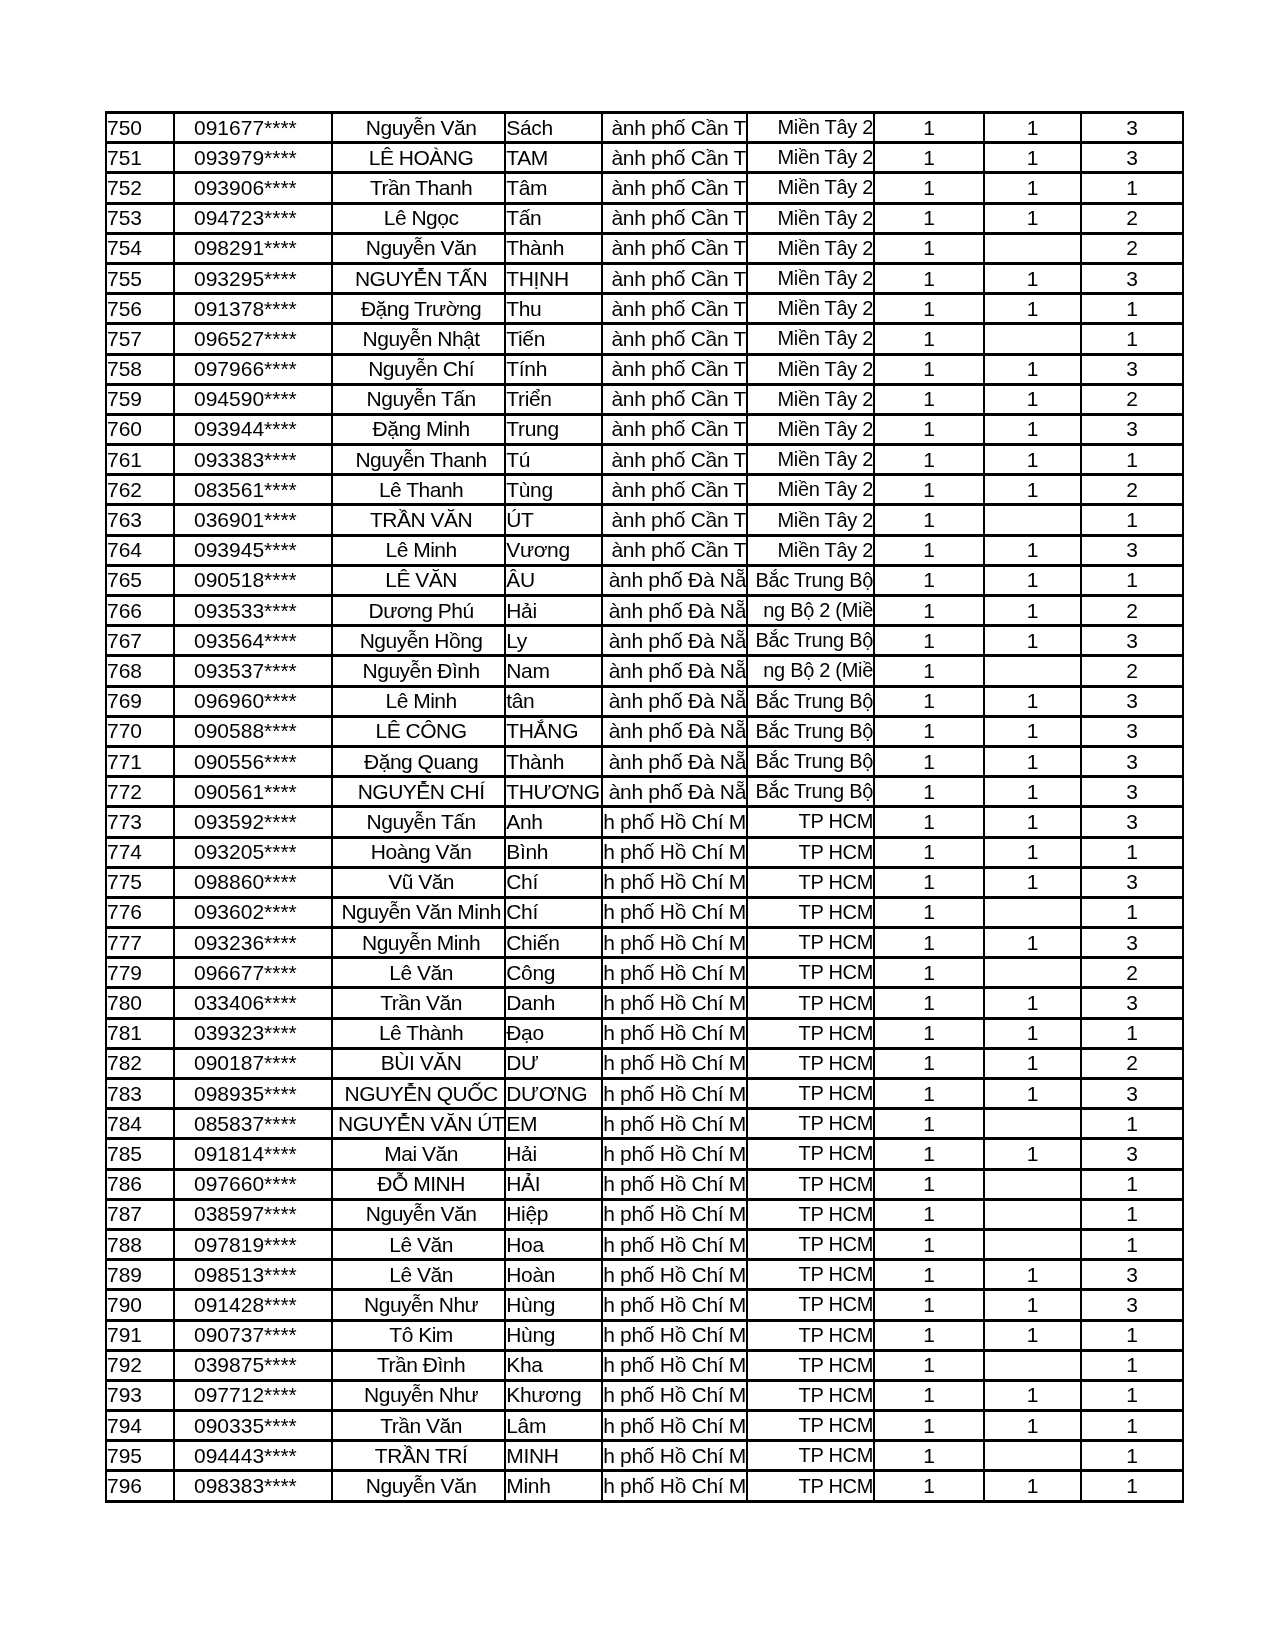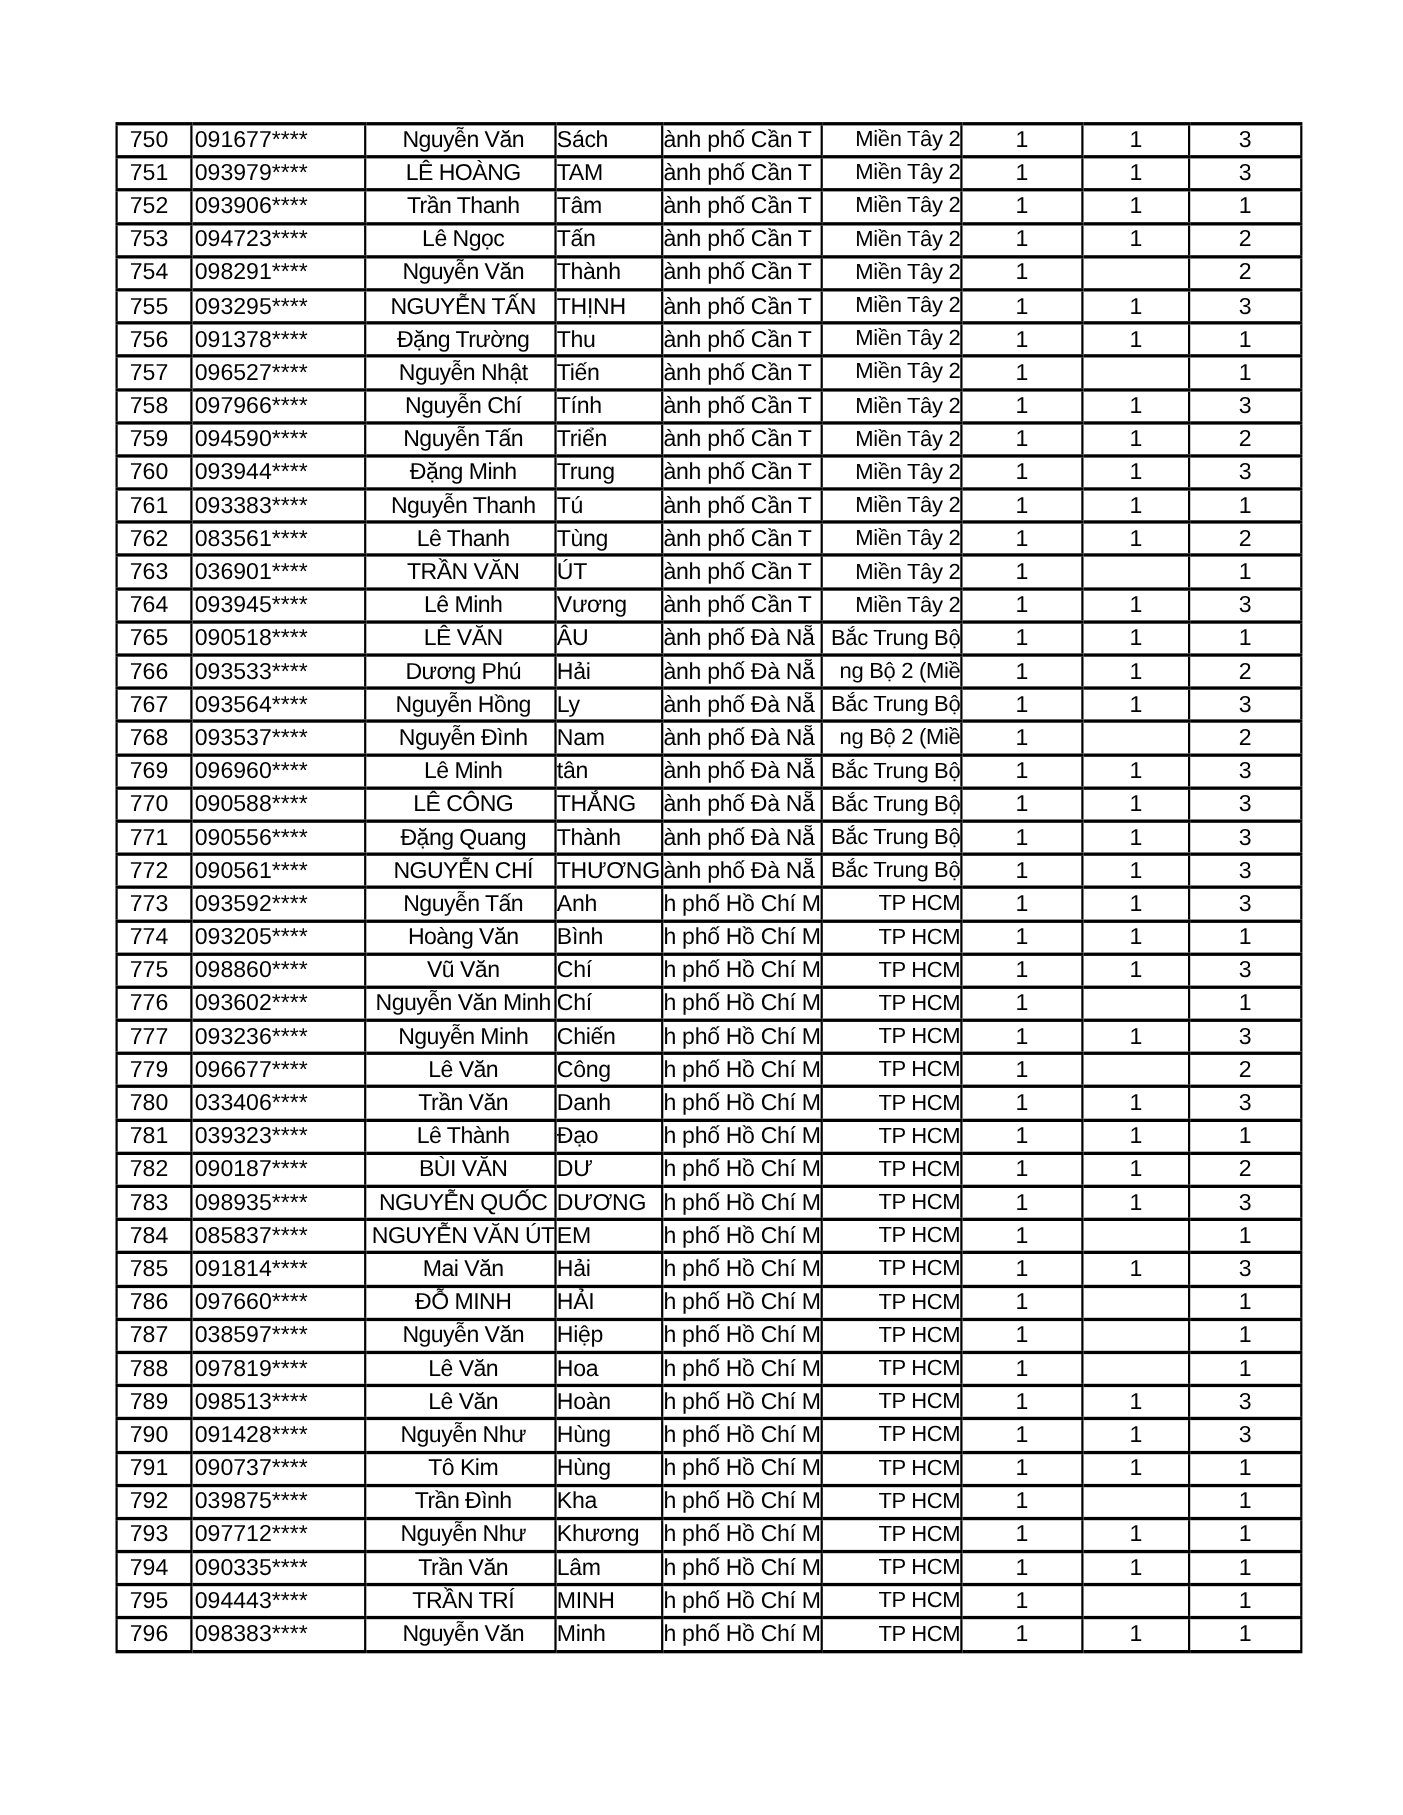--- a/index.html
+++ b/index.html
@@ -37,25 +37,25 @@
   }
   col.c0 { width: 68px; }
   col.c1 { width: 158px; }
   col.c2 { width: 163px; }
   col.c3 { width: 97px; }
   col.c4 { width: 138px; }
   col.c5 { width: 127px; }
   col.c6 { width: 110px; }
   col.c7 { width: 97px; }
   col.c8 { width: 102px; }
-  td.c0 { text-align: right; padding-right: 20px; }
-  td.c1 { text-align: left;  padding-left: 2px; }
+  td.c0 { padding-right: 4px; }
+  td.c1 { text-align: left;  padding-left: 19px; }
   td.c2 { text-align: center;  padding-left: 5px; letter-spacing: -0.5px; }
   td.c3 { text-align: left;  padding-left: 0; letter-spacing: -0.3px; }
-  td.c4 { text-align: left; letter-spacing: -0.3px; }
+  td.c4 { text-align: right; letter-spacing: -0.3px; }
   td.c5 { text-align: right; font-size: 20px; letter-spacing: -0.3px; }
   td.c6, td.c7, td.c8 { text-align: center; }
 </style>
 </head>
 <body>
 
 <div class="sheet">
   <table>
     <colgroup>
       <col class="c0">

